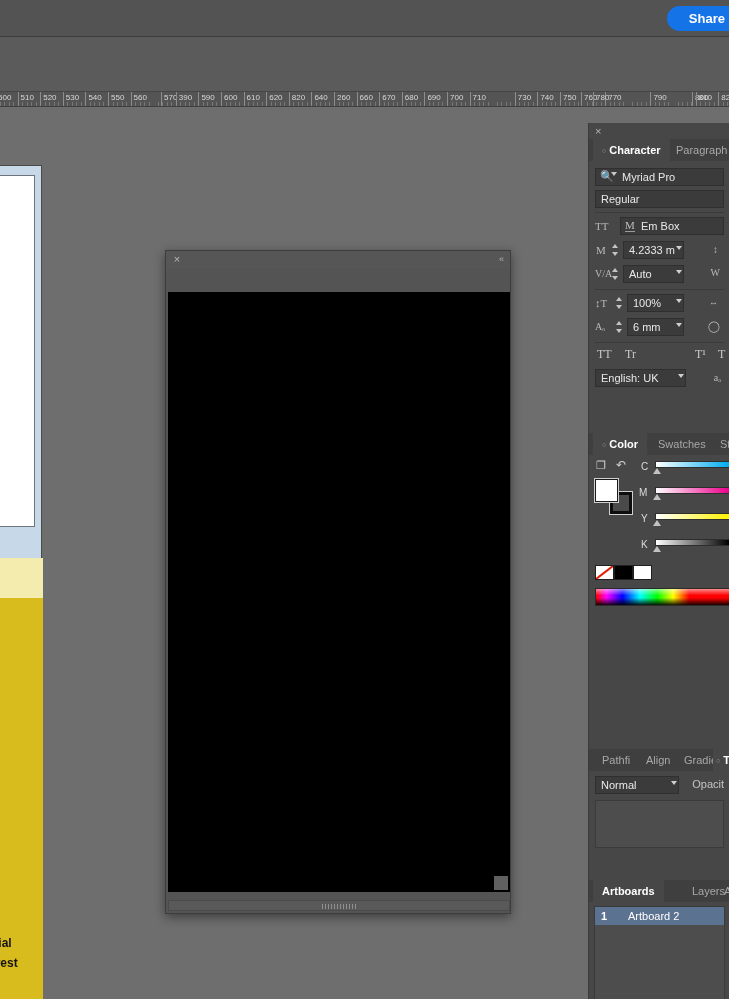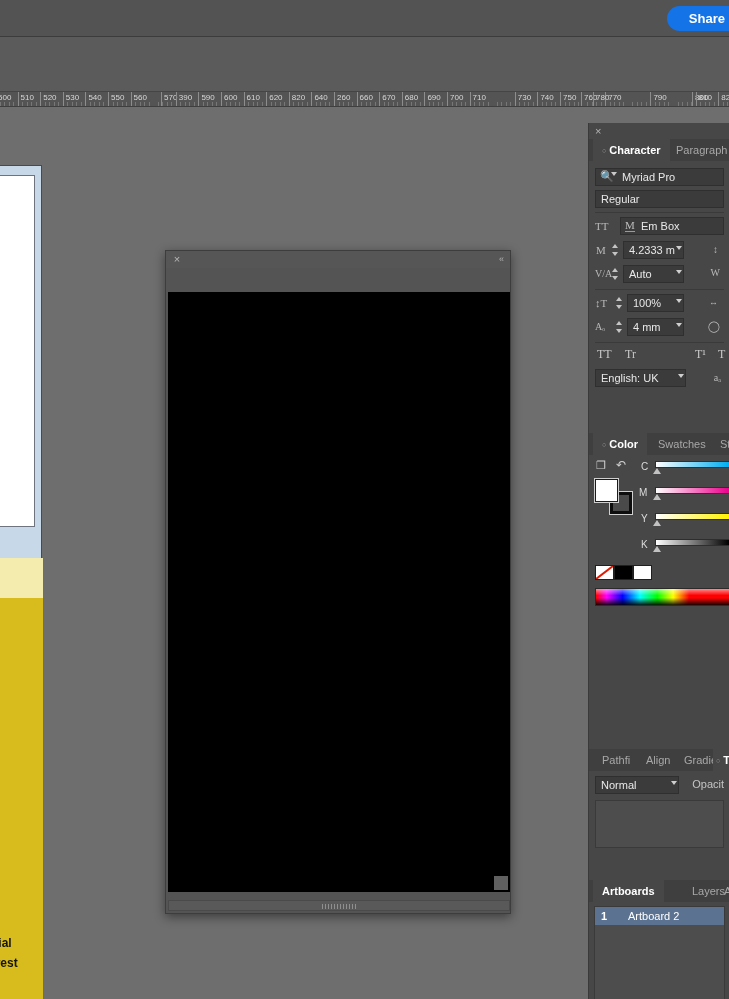--- a/index.html
+++ b/index.html
@@ -451,21 +451,21 @@
         <span class="lbl-icon" style="left:0px;top:3px;font-family:'Liberation Serif',serif;">↕T</span>
         <span class="spin" style="left:20px;top:0;"></span>
         <div class="field" style="margin-left:32px;margin-right:40px;">100%</div>
         <span class="caret" style="right:42px;"></span>
         <span style="position:absolute;right:6px;top:3px;color:#b9b9b9;font-size:9px;">↔</span>
       </div>
 
       <div class="fld-row" style="height:20px;">
         <span class="lbl-icon" style="left:0px;top:3px;font-family:'Liberation Serif',serif;font-size:10px;">Aₒ</span>
         <span class="spin" style="left:20px;top:0;"></span>
-        <div class="field" style="margin-left:32px;margin-right:40px;">4 mm</div>
+        <div class="field" style="margin-left:32px;margin-right:40px;">6 mm</div>
         <span class="caret" style="right:42px;"></span>
         <span style="position:absolute;right:4px;top:2px;color:#b9b9b9;font-size:11px;">◯</span>
       </div>
 
       <div class="divider"></div>
 
       <div class="glyphrow">
         <span class="glyph" style="left:2px;">TT</span>
         <span class="glyph" style="left:30px;">Tr</span>
         <span class="glyph" style="left:100px;">T¹</span>

